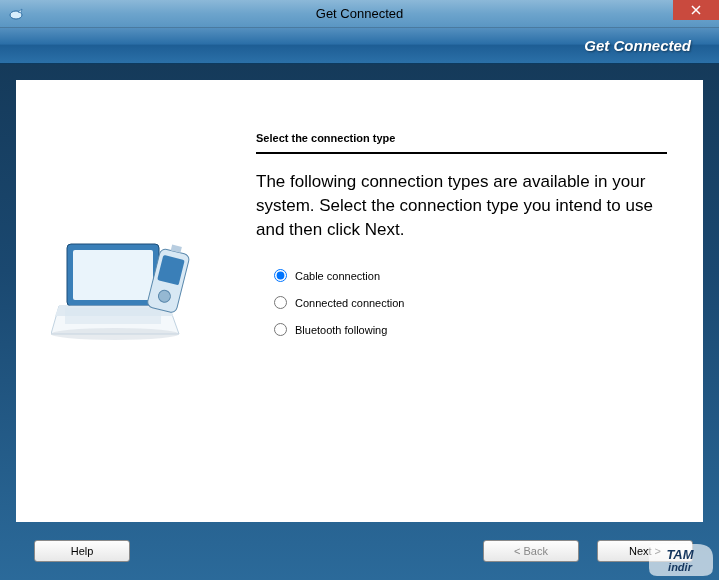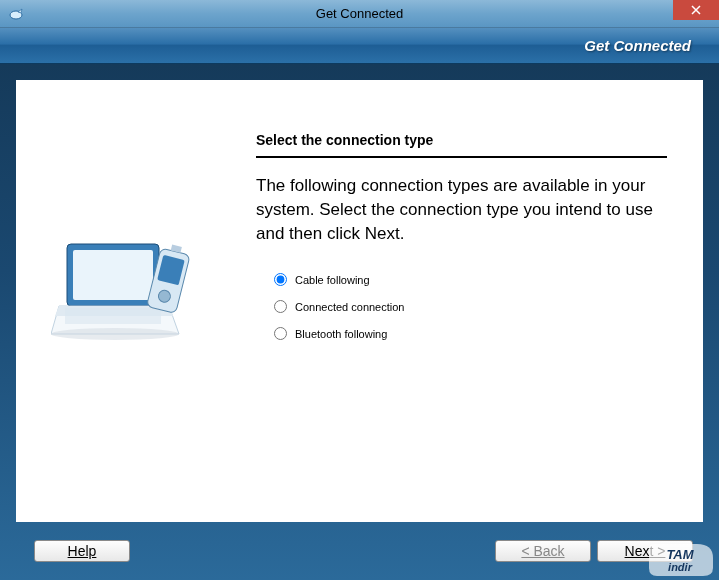--- a/index.html
+++ b/index.html
@@ -95,21 +95,21 @@
     top: 150px;
     left: 35px;
     width: 160px;
     height: 120px;
   }
   .content-right {
     flex: 1;
     padding: 52px 36px 20px 10px;
   }
   .section-title {
-    font-size: 14px;
+    font-size: 11px;
     font-weight: bold;
     color: #000;
     padding-bottom: 8px;
     border-bottom: 2px solid #000;
     margin-bottom: 16px;
   }
   .instruction {
     font-size: 17px;
     color: #000;
     line-height: 1.4;
@@ -135,35 +135,34 @@
     right: 16px;
     display: flex;
     align-items: center;
   }
   .btn {
     height: 22px;
     min-width: 96px;
     background: linear-gradient(to bottom, #fefefe, #e8e8e8);
     border: 1px solid #8a8a8a;
     border-radius: 3px;
-    font-size: 14px;
+    font-size: 11px;
     cursor: pointer;
     display: flex;
     align-items: center;
     justify-content: center;
     color: #000;
-    text-decoration: underline;
   }
   .btn.disabled {
     color: #888;
     cursor: default;
   }
   .btn-help { margin-left: 18px; }
   .spacer { flex: 1; }
-  .btn-back { margin-right: 6px; }
+  .btn-back { margin-right: 18px; }
   .btn-next { margin-right: 10px; text-align: center; }
   .btn-cancel { margin-right: 18px; }
   .watermark {
     position: absolute;
     bottom: 4px;
     right: 6px;
     width: 66px;
     height: 32px;
     text-align: center;
   }
@@ -216,21 +215,21 @@
         </svg>
       </div>
     </div>
 
     <div class="content-right">
       <div class="section-title">Select the connection type</div>
       <div class="instruction">The following connection types are available in your system. Select the connection type you intend to use and then click Next.</div>
       <div class="radio-group">
         <label class="radio-row">
           <input type="radio" name="conn" checked="" style="">
-          <span>Cable following</span>
+          <span>Cable connection</span>
         </label>
         <label class="radio-row">
           <input type="radio" name="conn" style="">
           <span>Connected connection</span>
         </label>
         <label class="radio-row">
           <input type="radio" name="conn" style="">
           <span>Bluetooth following</span>
         </label>
       </div>

